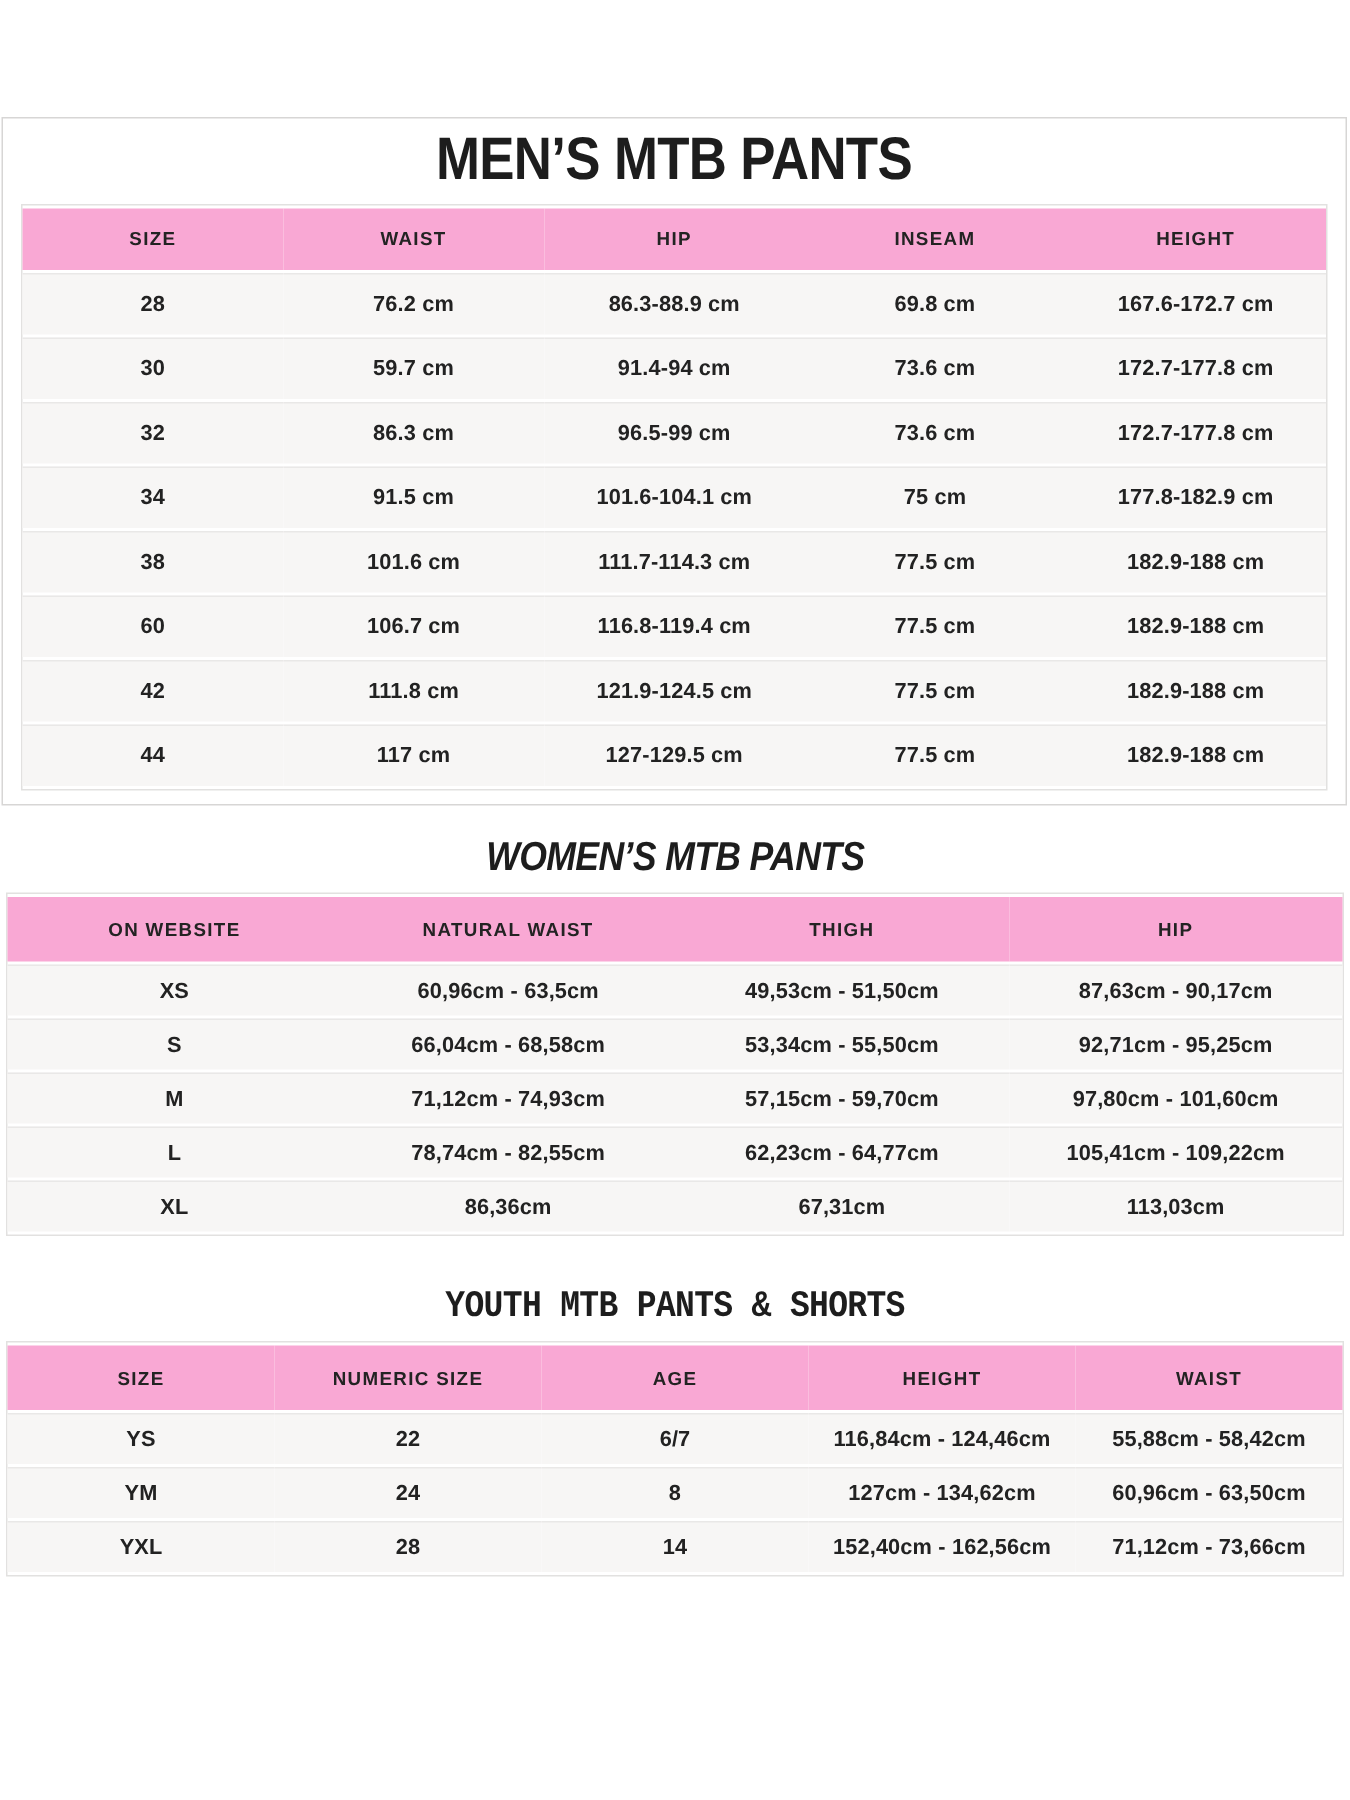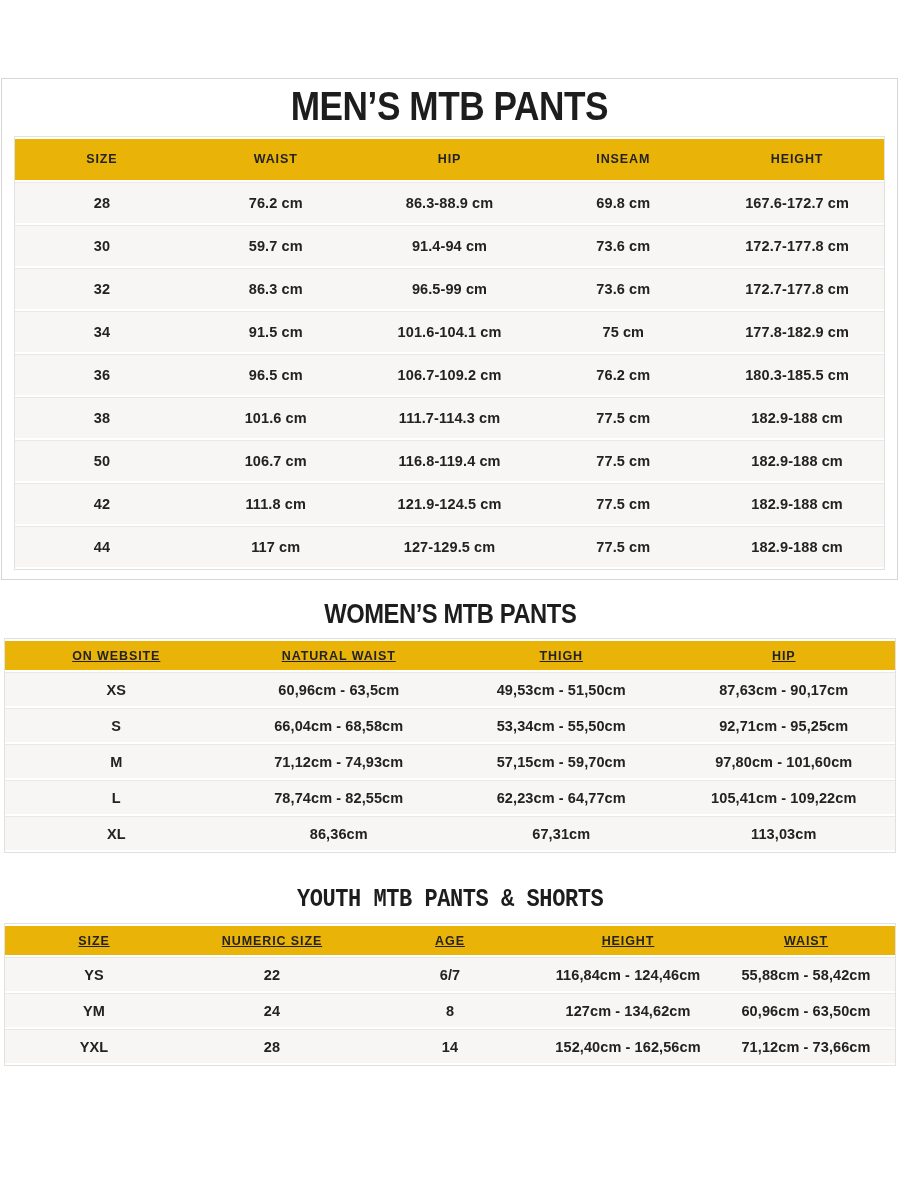--- a/index.html
+++ b/index.html
@@ -28,21 +28,21 @@
     line-height: 1.12;
     white-space: nowrap;
   }
   .section-title .tt {
     display: inline-block;
     transform: scaleX(0.88);
     transform-origin: center;
     letter-spacing: -0.5px;
   }
   .title-mens  { font-size: 40px; padding-top: 5px; }
-  .title-womens { font-size: 27px; margin-top: 19px; margin-bottom: 9px; }
+  .title-womens { font-size: 27px; margin-top: 19px; margin-bottom: 9px; font-style: italic; }
   .title-youth  { font-size: 25px; margin-top: 33px; margin-bottom: 9px; font-family: Liberation Mono, monospace; }
 
   
   .mens-container {
     margin: 78px 2px 0 1px;
     border: 1px solid #d7d6d5;
     background: #ffffff;
     box-sizing: border-box;
     padding: 0 12px 9px 12px;
   }
@@ -51,21 +51,21 @@
   
   .size-table {
     width: 100%;
     table-layout: fixed;
     border-collapse: separate;
     border-spacing: 0 2px;
     border: 1px solid #e2e1e0;
     background: #ffffff;
   }
   .size-table th {
-    background: #eab308;
+    background: #f9a8d4;
     color: #232323;
     font-size: 12.5px;
     font-weight: bold;
     letter-spacing: 0.9px;
     text-align: center;
     padding: 0 4px;
   }
   .size-table td {
     background: #f7f6f5;
     color: #222222;
@@ -74,21 +74,21 @@
     text-align: center;
     border-top: 1px solid #e9e8e7;
     padding: 0 4px;
     letter-spacing: 0.1px;
   }
   
   .table-mens th { height: 41px; }
   .table-mens td { height: 40px; }
   
   .table-small { margin: 0 4px; width: calc(100% - 8px); }
-  .table-small th { height: 29px; text-decoration: underline; }
+  .table-small th { height: 43px; }
   .table-small td { height: 33px; }
 </style>
 </head>
 <body>
 
 <div class="page">
 
   <section class="mens-container">
     <h2 class="section-title title-mens">
       <span class="tt">MEN’S MTB PANTS</span>
@@ -126,35 +126,28 @@
             <td>172.7-177.8 cm</td>
           </tr>
           <tr>
             <td>34</td>
             <td>91.5 cm</td>
             <td>101.6-104.1 cm</td>
             <td>75 cm</td>
             <td>177.8-182.9 cm</td>
           </tr>
           <tr>
-            <td>36</td>
-            <td>96.5 cm</td>
-            <td>106.7-109.2 cm</td>
-            <td>76.2 cm</td>
-            <td>180.3-185.5 cm</td>
-          </tr>
-          <tr>
             <td>38</td>
             <td>101.6 cm</td>
             <td>111.7-114.3 cm</td>
             <td>77.5 cm</td>
             <td>182.9-188 cm</td>
           </tr>
           <tr>
-            <td>50</td>
+            <td>60</td>
             <td>106.7 cm</td>
             <td>116.8-119.4 cm</td>
             <td>77.5 cm</td>
             <td>182.9-188 cm</td>
           </tr>
           <tr>
             <td>42</td>
             <td>111.8 cm</td>
             <td>121.9-124.5 cm</td>
             <td>77.5 cm</td>

